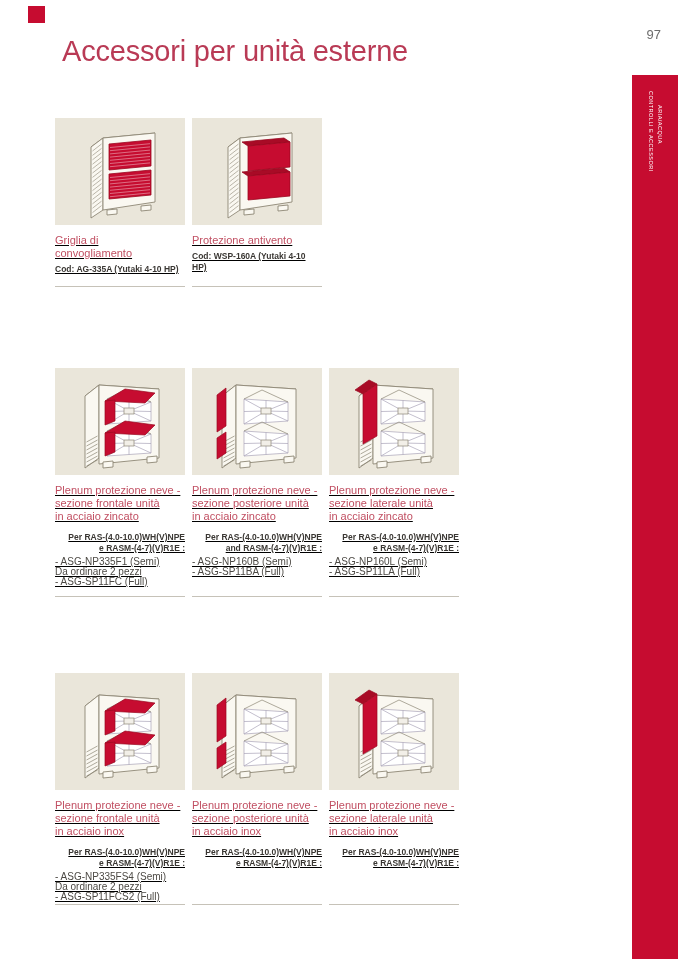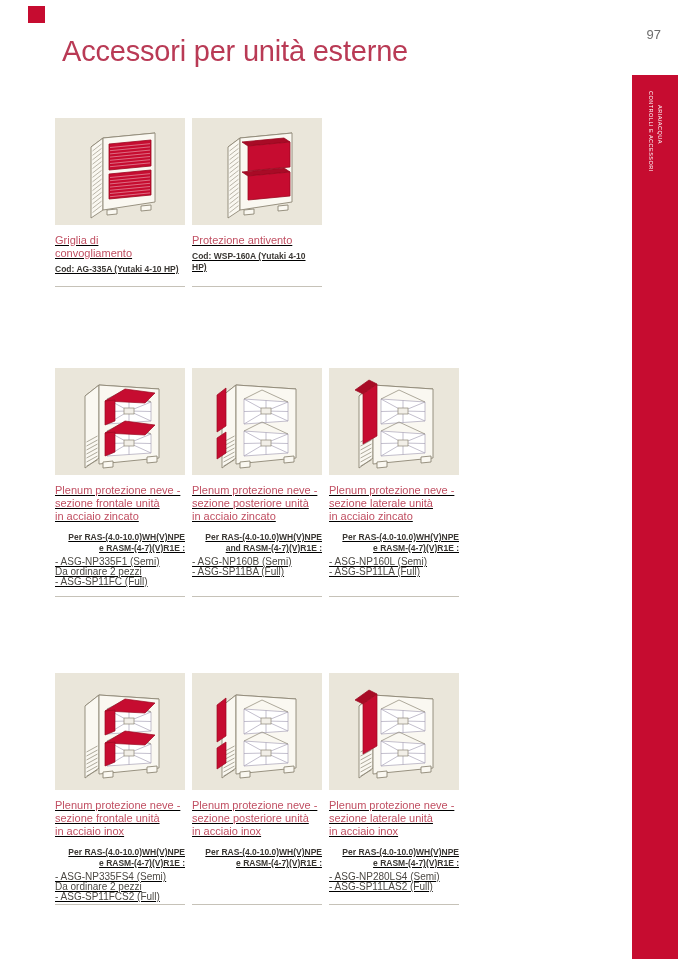--- a/index.html
+++ b/index.html
@@ -503,18 +503,16 @@
        <polygon fill="#a80b26" points="26,22 40,12 48,16 34,26"></polygon>
        <polygon fill="#c60c30" points="34,26 48,16 48,68 34,76"></polygon>
      </g>
           </svg>
         </div>
         <h3 class="ptitle">Plenum protezione neve -
 sezione laterale unità
 in acciaio inox</h3>
         <p class="pmodels">Per RAS-(4.0-10.0)WH(V)NPE
 e RASM-(4-7)(V)R1E :</p>
-        <p class="pspecs">- ASG-NP280LS4 (Semi)
-- ASG-SP11LAS2 (Full)</p>
         <div class="divider"></div>
       </article>
     </section>
 </div>
 
 </body></html>

